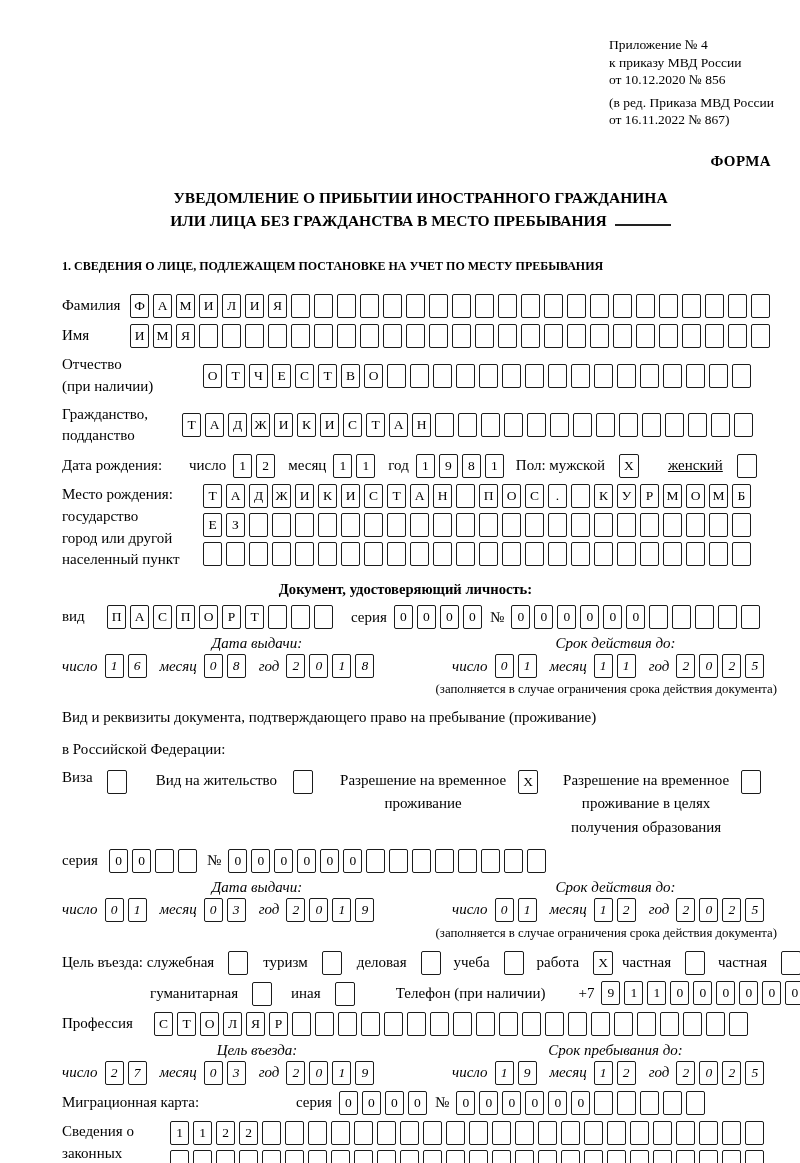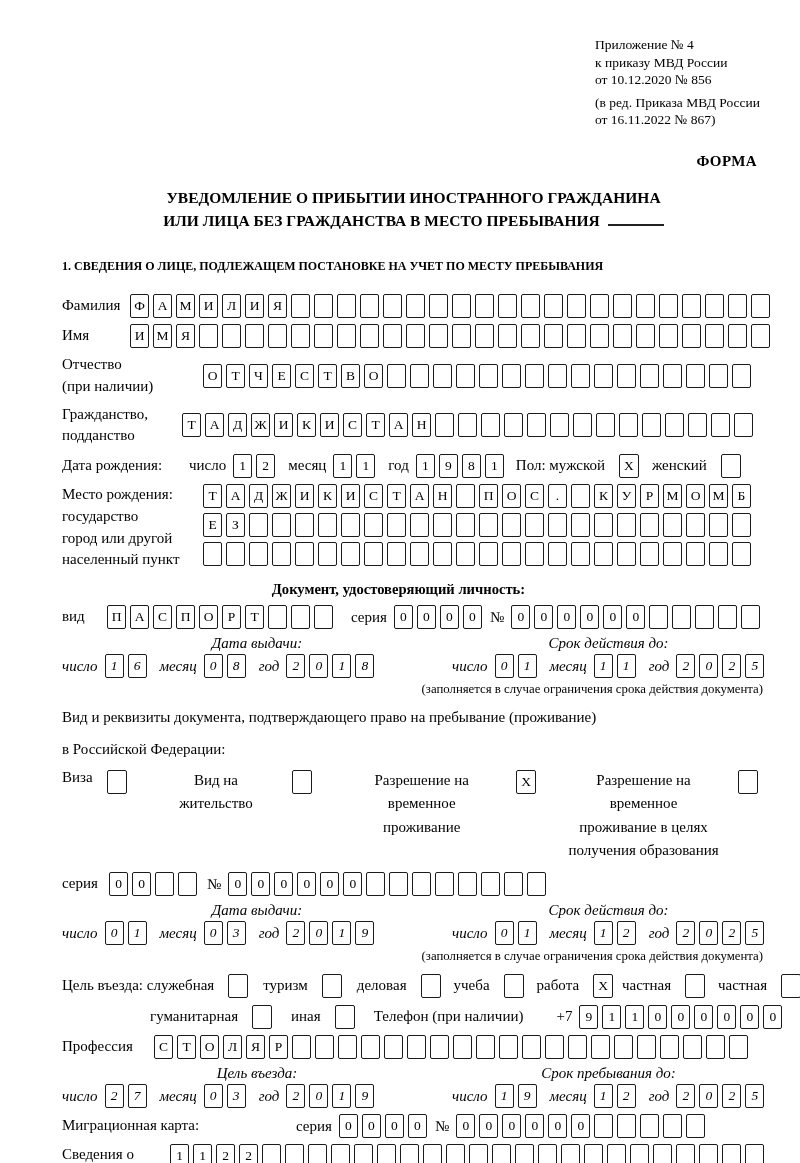--- a/index.html
+++ b/index.html
@@ -1,19 +1,19 @@
 <!DOCTYPE html>
 <html lang="ru"><head>
 <meta charset="utf-8">
 <style>
   html,body{margin:0;padding:0;background:#e9e9e9;}
   body{font-family:"Liberation Serif","DejaVu Serif",serif;color:#000;}
   .page{
     width:800px;height:1163px;margin:0 auto;background:#fff;
-    box-sizing:border-box;padding:36px 35px 20px 62px;overflow:hidden;
+    box-sizing:border-box;padding:36px 21px 20px 62px;overflow:hidden;
   }
   
   .appendix{margin-left:auto;width:170px;font-size:13.5px;line-height:1.3;}
   .appendix .amend{margin-top:5px;}
   .form-word{text-align:right;font-weight:bold;font-size:15px;margin:24px 8px 0 0;letter-spacing:.4px;}
   
   .title{text-align:center;font-weight:bold;font-size:15.5px;line-height:1.5;margin-top:16px;}
   .blank-line{display:inline-block;width:56px;border-bottom:2px solid #222;height:14px;margin-left:8px;}
   .sec-title{font-weight:bold;font-size:12px;margin:27px 0 20px 0;}
   
@@ -209,21 +209,21 @@
         </span>
         <span class="ftext">год</span>
         <span class="cgroup">
           <span class="cell">1</span>
           <span class="cell">9</span>
           <span class="cell">8</span>
           <span class="cell">1</span>
         </span>
         <span class="ftext" style="margin-left: 8px;">Пол: мужской</span>
         <span class="cell cb">X</span>
-        <span class="ftext" style="margin-left: 6px;">женский</span>
+        <span class="ftext" style="margin-left: 22px; text-decoration: underline;">женский</span>
         <span class="cell cb"></span>
       </div>
       <div class="frow multi">
         <div class="flabel" style="width: 141px;">Место рождения:
 государство
 город или другой
 населенный пункт</div>
         <div class="mcol">
           <div class="mline"><span class="cgroup">
               <span class="cell">Т</span>
@@ -487,21 +487,21 @@
         <span class="ftext" style="margin-left: 2px;">частная</span>
         <span class="cell cb"></span>
         <span class="ftext" style="margin-left: 6px;">частная</span>
         <span class="cell cb"></span>
       </div>
       <div class="frow" style="padding-left: 88px;">
         <span class="ftext" style="margin-left: 0px;">гуманитарная</span>
         <span class="cell cb"></span>
         <span class="ftext" style="margin-left: 12px;">иная</span>
         <span class="cell cb"></span>
-        <span class="ftext" style="margin-left: 12px;">Телефон (при наличии)</span>
+        <span class="ftext" style="margin-left: 34px;">Телефон (при наличии)</span>
         <span class="ftext" style="margin-left: 26px;">+7</span>
         <span class="cgroup">
           <span class="cell">9</span>
           <span class="cell">1</span>
           <span class="cell">1</span>
           <span class="cell">0</span>
           <span class="cell">0</span>
           <span class="cell">0</span>
           <span class="cell">0</span>
           <span class="cell">0</span>

